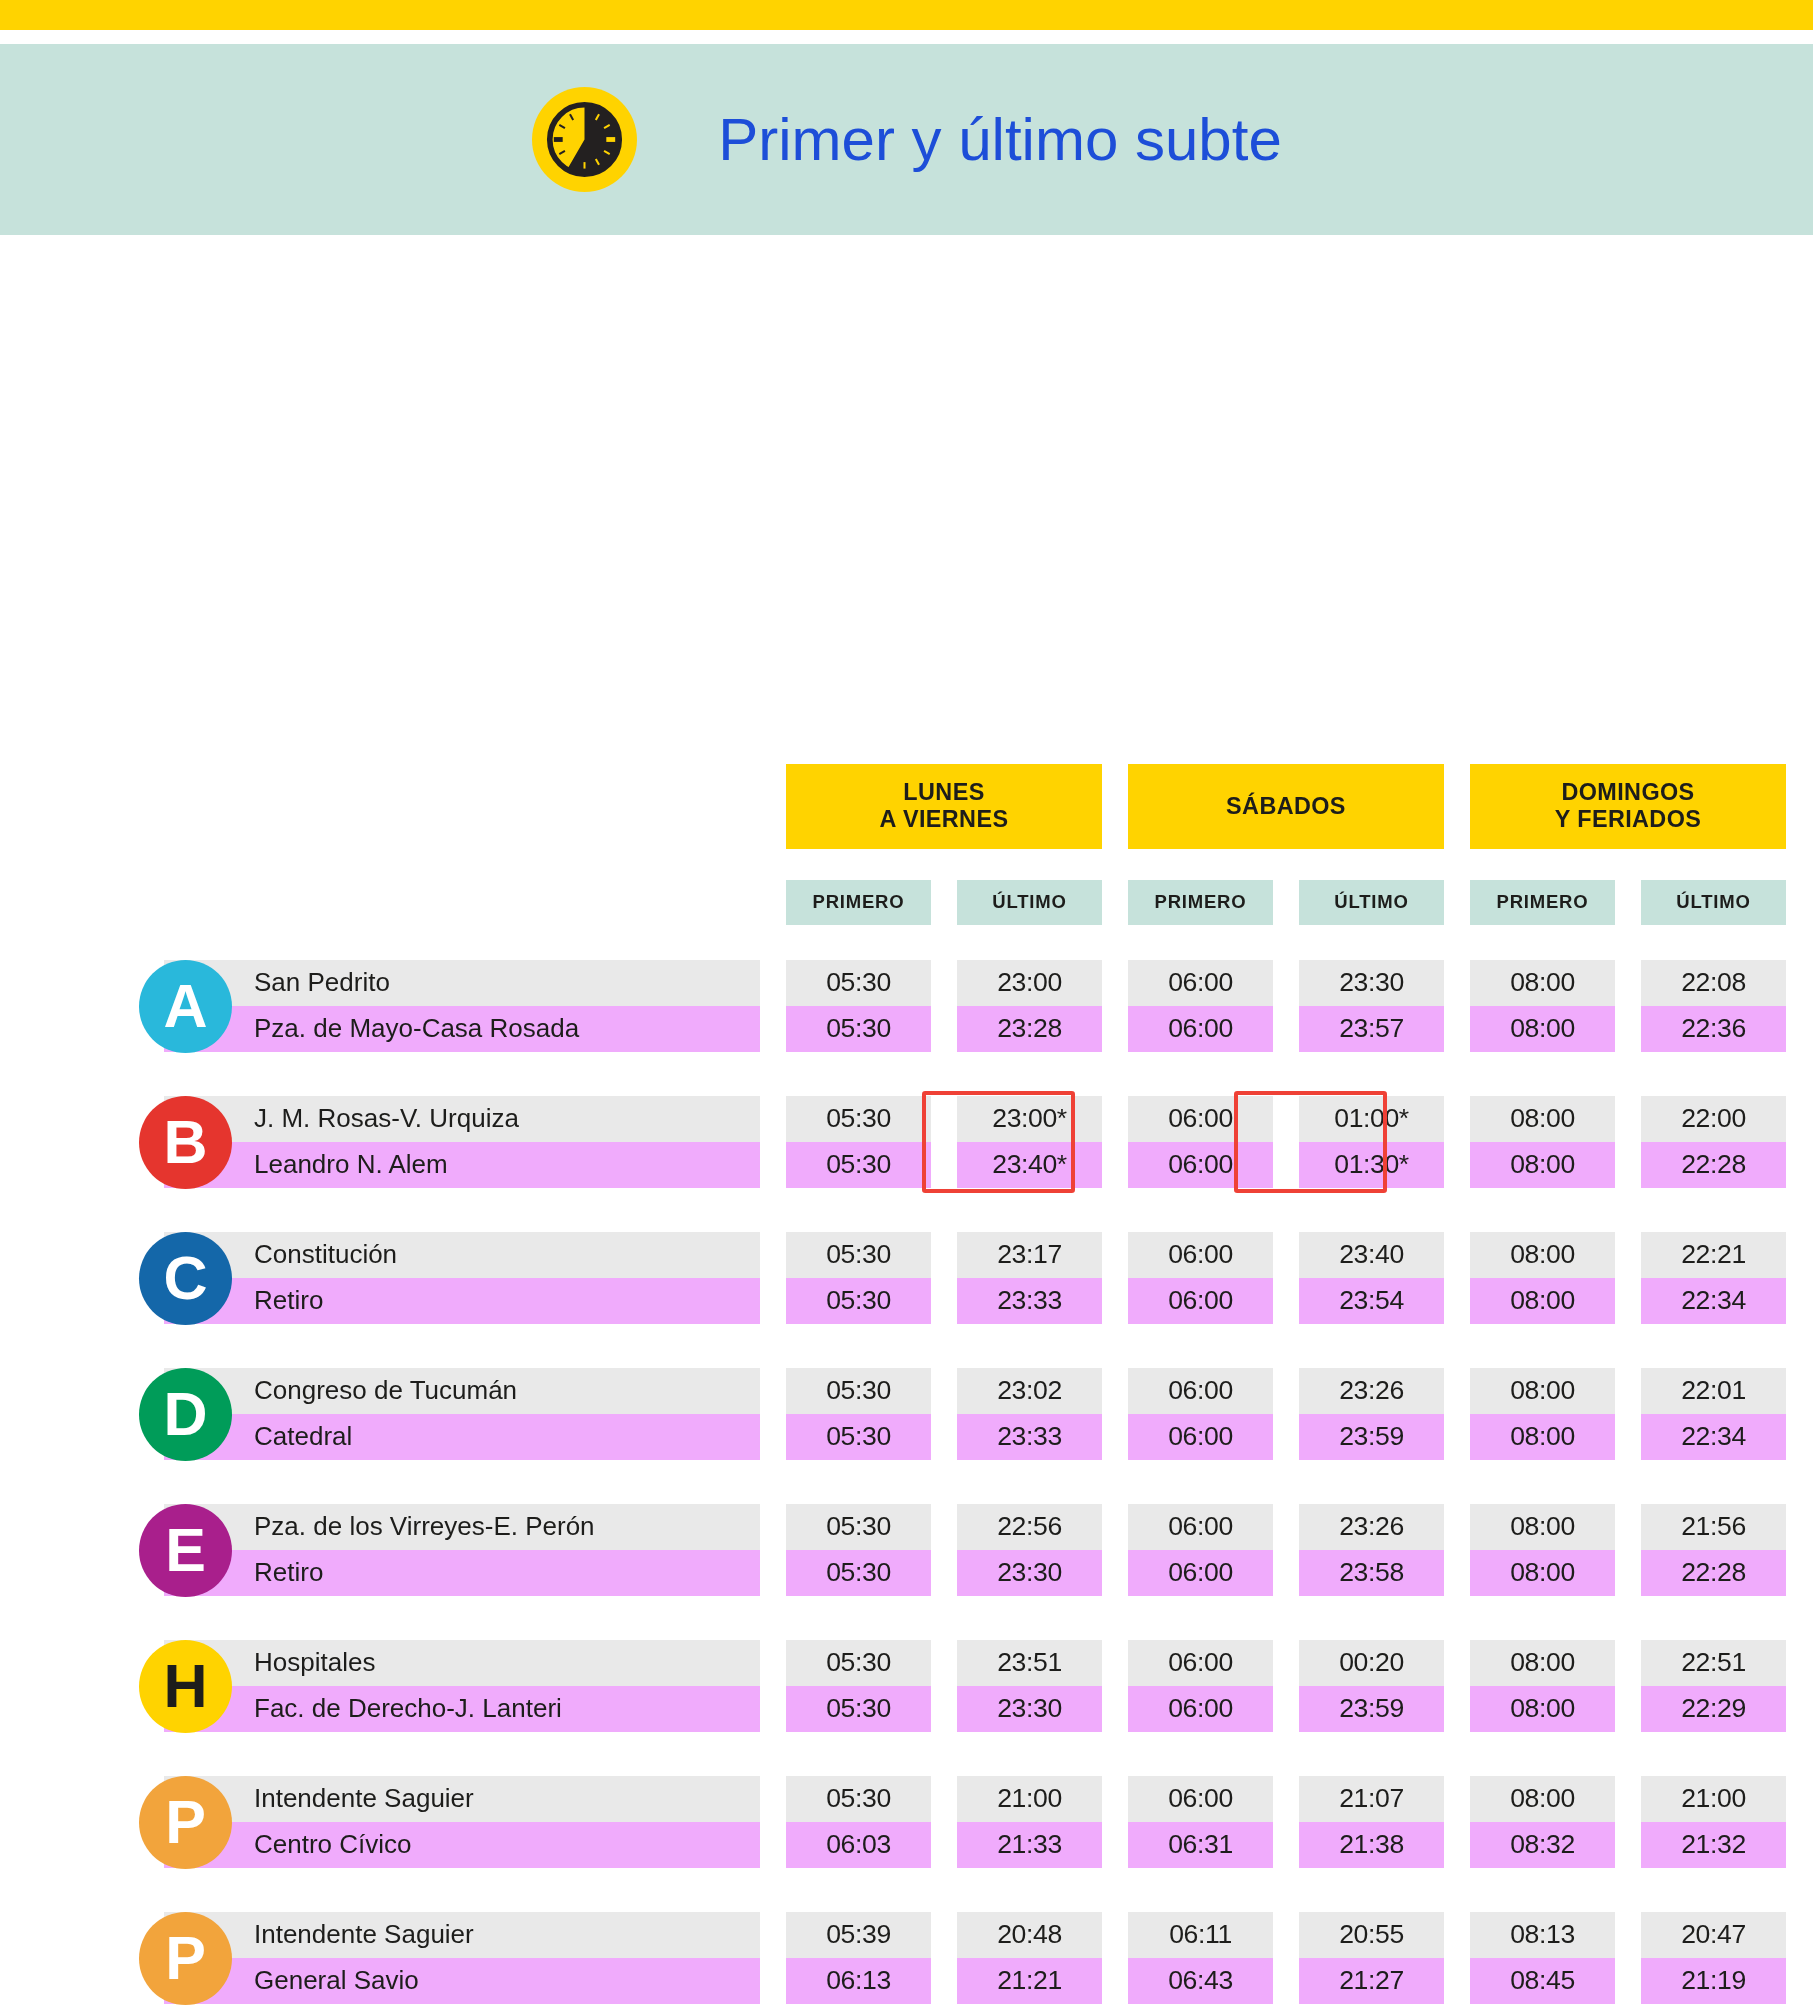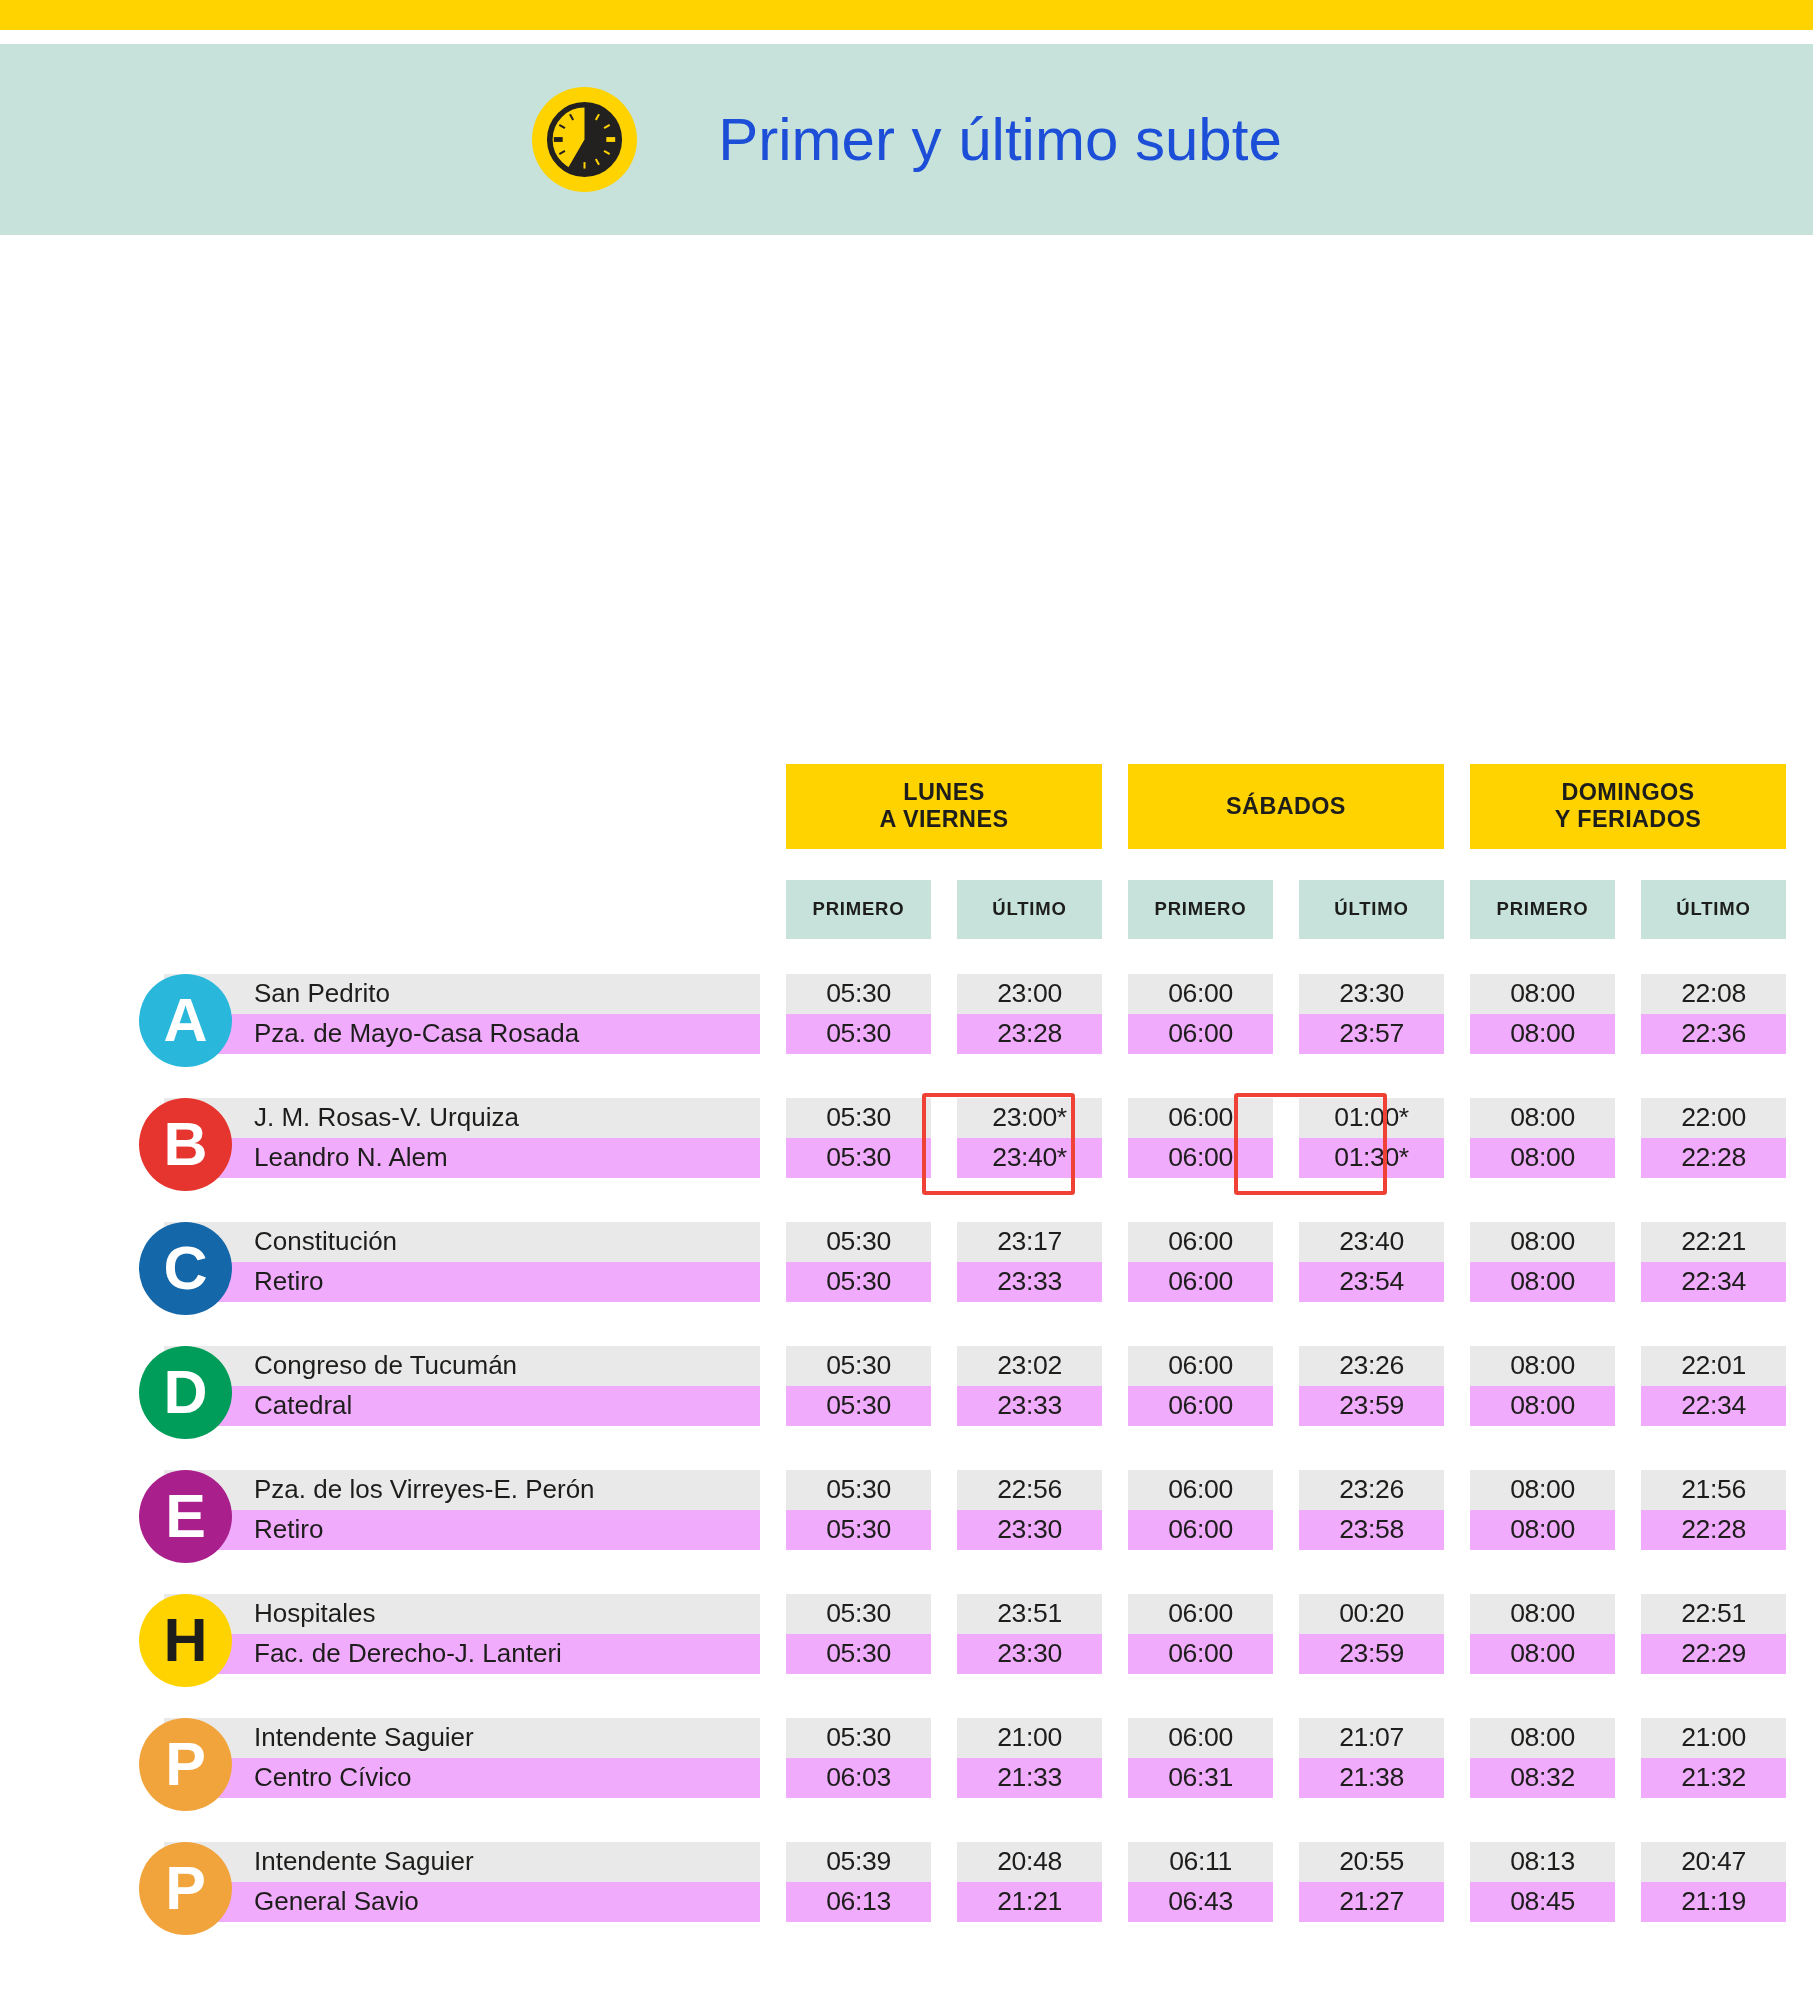--- a/index.html
+++ b/index.html
@@ -13,25 +13,25 @@
   .banner-inner{display:flex;align-items:center;gap:81px;}
   .clock{width:105px;height:105px;display:block;}
   .title{margin:0;font-size:60px;font-weight:500;letter-spacing:0;color:#1d4ed8;}
   
   .sched{margin:529px 0 0 164px;width:1530px;}
   .grid{display:grid;grid-template-columns:596px repeat(6,145px);column-gap:26px;}
   .daybox{grid-row:1;height:85px;background:#FFD300;display:flex;flex-direction:column;align-items:center;justify-content:center;
           font-weight:700;font-size:23.4px;line-height:27px;letter-spacing:0.4px;text-align:center;}
   .dg1{grid-column:2/4;} .dg2{grid-column:4/6;} .dg3{grid-column:6/8;}
   .subgrid{margin-top:31px;}
-  .subbox{height:59px;background:#C6E2DB;display:flex;align-items:center;justify-content:center;
+  .subbox{height:45px;background:#C6E2DB;display:flex;align-items:center;justify-content:center;
           font-weight:700;font-size:18.5px;letter-spacing:0.8px;}
   .block{position:relative;margin-top:35px;}
   .block + .block{margin-top:44px;}
-  .row{height:40px;}
+  .row{height:46px;}
   .cell{display:flex;align-items:center;background:#E9E9E9;}
   .row2 .cell{background:#f0abfc;}
   .st{padding-left:90px;font-size:26px;justify-content:flex-start;box-sizing:border-box;}
   .tm{justify-content:center;font-size:26.6px;letter-spacing:-0.4px;}
   .badge{position:absolute;left:-25px;top:0;width:93px;height:93px;border-radius:50%;
          display:flex;align-items:center;justify-content:center;z-index:2;}
   .badge-letter{font-weight:700;font-size:61px;color:#ffffff;}
   .badge-a{background:#29B8DB;} .badge-b{background:#E5352E;} .badge-c{background:#1467A9;}
   .badge-d{background:#009C59;} .badge-e{background:#A91F8C;}
   .badge-h{background:#FFD300;} .badge-h .badge-letter{color:#1D1D1B;}

